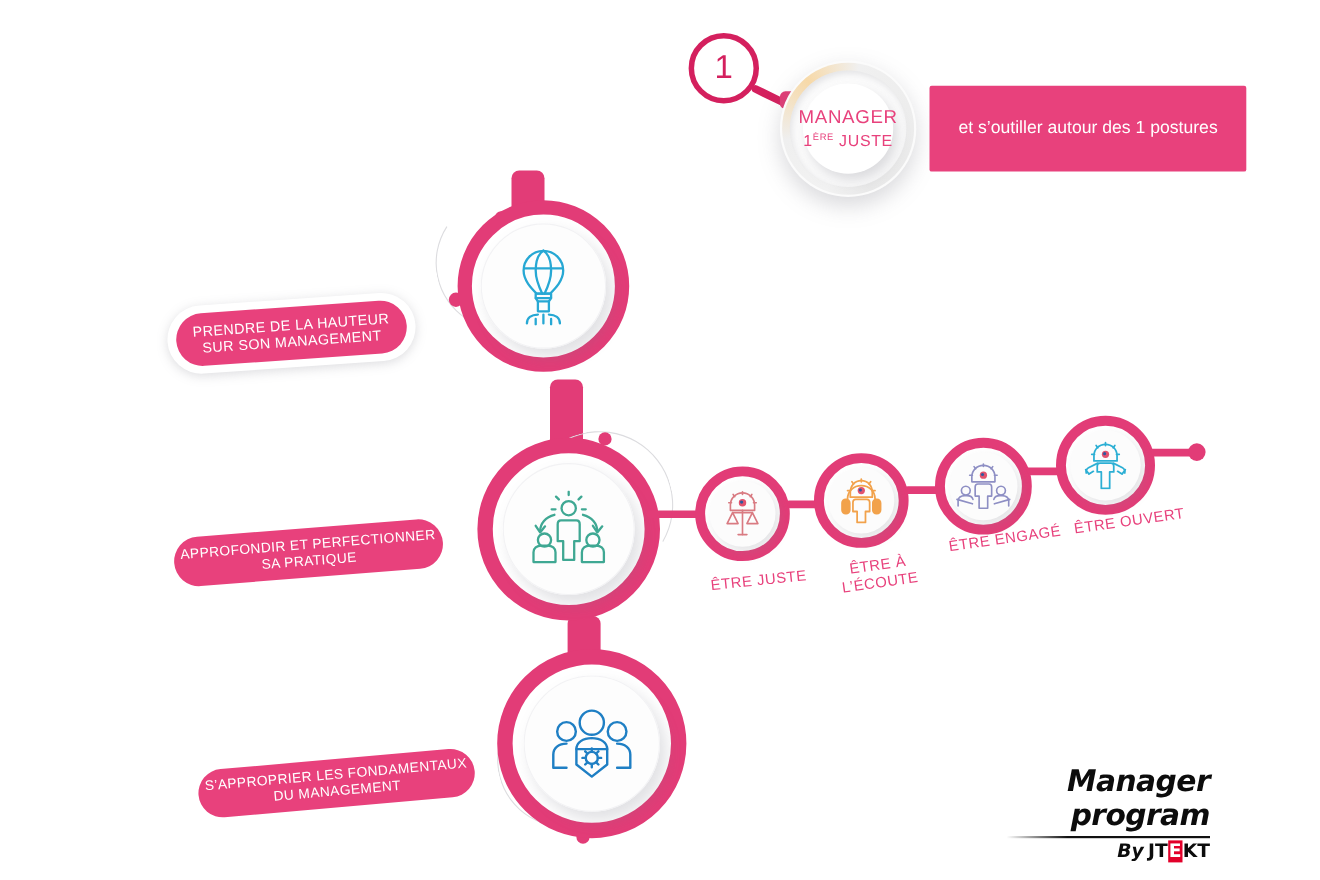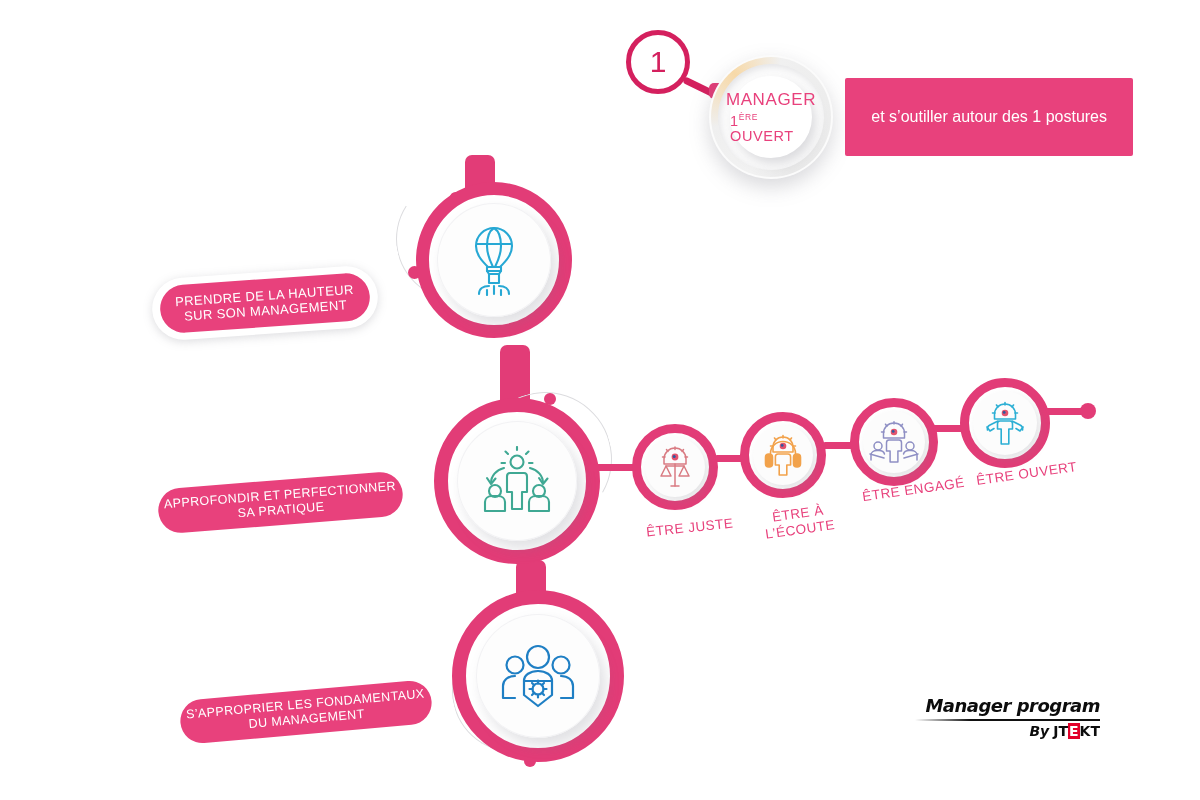--- a/index.html
+++ b/index.html
@@ -103,45 +103,45 @@
     position:absolute;color:#E8417C;font-size:13.5px;letter-spacing:.5px;
     line-height:1.15;white-space:nowrap;
   }
   .link-bar{position:absolute;background:#E23C77;height:7px;border-radius:4px;}
   .end-dot{position:absolute;background:#E23C77;border-radius:50%;}
 
   
   .logo{position:absolute;text-align:right;}
   .logo-main{
     font-family:"DejaVu Sans", sans-serif;
-    font-weight:bold;font-style:italic;font-size:18px;color:#0c0c0c;
+    font-weight:bold;font-style:italic;font-size:27px;color:#0c0c0c;
     letter-spacing:-.5px;
   }
   .logo-rule{height:2px;background:linear-gradient(90deg,rgba(0,0,0,0) 0%,#111 30%,#111 100%);margin:3px 0 2px auto;}
-  .logo-sub{font-family:"DejaVu Sans", sans-serif;font-weight:bold;font-size:14px;color:#0c0c0c;}
+  .logo-sub{font-family:"DejaVu Sans", sans-serif;font-weight:bold;font-size:17px;color:#0c0c0c;}
   .logo-sub .by{font-style:italic;margin-right:4px;}
   .jt-e{background:#E2002A;color:#fff;padding:0 1px;}
 </style>
 </head>
 <body>
 
 <div id="stage">
 
   <div class="badge1" style="left:626px;top:30px;">
     <span>1</span>
   </div>
   <div class="badge-stub" style="left:684px;top:76px;width:34px;height:7px;transform:rotate(26deg);transform-origin:left center;"></div>
   <div class="badge-dot" style="left:709px;top:83px;width:16px;height:16px;border-radius:5px;"></div>
 
   <div class="hero-outer" style="left:709px;top:55px;">
     <div class="hero-rim" style="left:2px;top:2px;width:120px;height:120px;"></div>
     <div class="hero-mid" style="left:9px;top:9px;width:106px;height:106px;"></div>
     <div class="hero-core" style="left:21px;top:21px;width:82px;height:82px;">
       <span class="l1">MANAGER</span>
-      <span class="l2"><span>1</span><sup>ÈRE</sup><span> OUVERT</span></span>
+      <span class="l2"><span>1</span><sup>ÈRE</sup><span> JUSTE</span></span>
     </div>
   </div>
 
   <div class="banner" style="left:845px;top:78px;width:288px;height:78px;">
     <span>et s’outiller autour des 1 postures</span>
   </div>
 
   <div class="spine" style="left:465px;top:155px;width:30px;height:60px;"></div>
   <div class="spine" style="left:500px;top:345px;width:30px;height:80px;"></div>
   <div class="spine" style="left:516px;top:560px;width:30px;height:80px;"></div>

